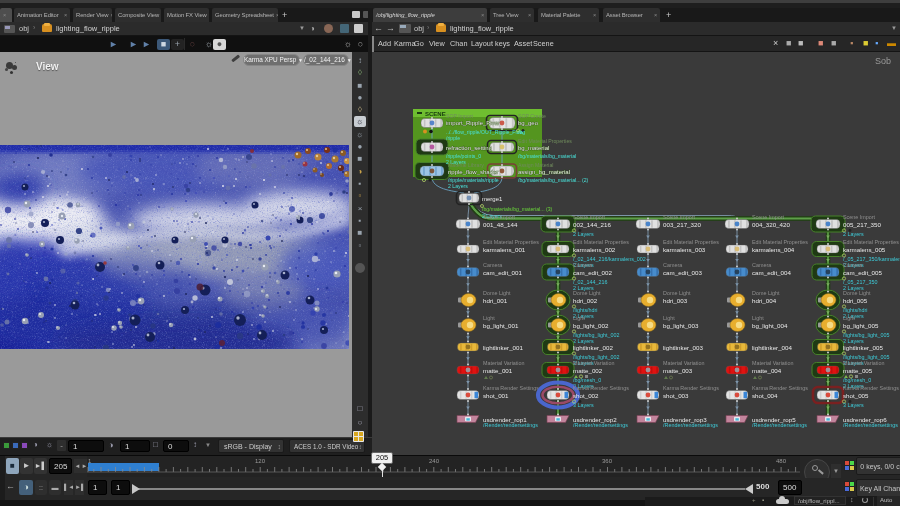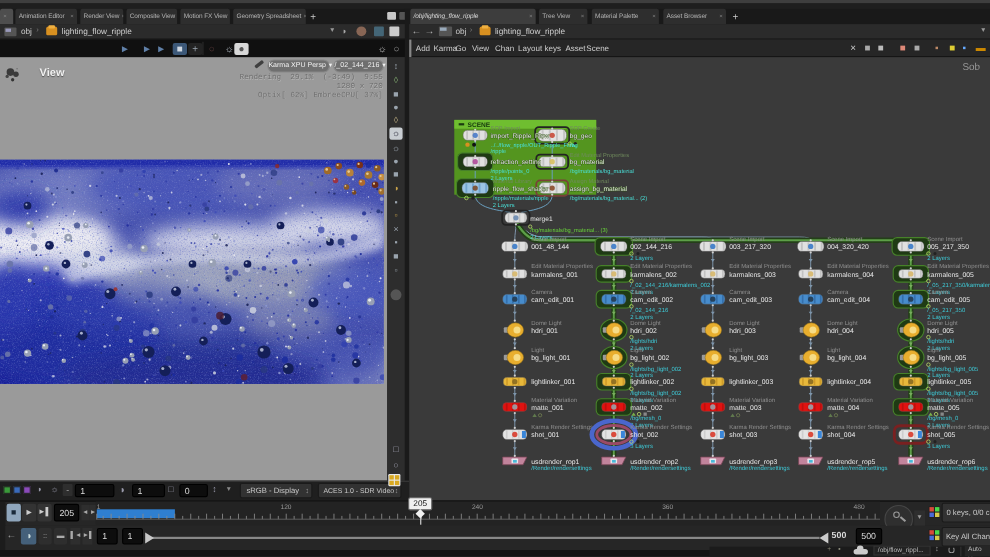--- a/index.html
+++ b/index.html
@@ -68,21 +68,20 @@
 <div class="ab" style="left:202px;top:39px;width:13px;height:11px;color:#aab2ba;font-size:9px;line-height:11px;text-align:center;">☼</div>
 <div class="ab" style="left:213px;top:39px;width:13px;height:11px;background:#d8d8d8;border-radius:2px;color:#555;font-size:9px;line-height:11px;text-align:center;">●</div>
 <div class="ab" style="left:341px;top:39px;width:13px;height:11px;color:#b8b8b8;font-size:9px;line-height:11px;text-align:center;">☼</div>
 <div class="ab" style="left:354px;top:39px;width:13px;height:11px;color:#999;font-size:9px;line-height:11px;text-align:center;">○</div>
 <div class="ab" style="left:0;top:52px;width:352px;height:385px;background:#9a9a9a;"></div>
 <div class="ab" style="left:6px;top:62px;width:7px;height:7px;border-radius:50%;background:#3a3a3a;box-shadow:5px 2px 0 -1px #3a3a3a,-3px 4px 0 -2px #444,2px 7px 0 -2px #333,6px -3px 0 -3px #444,-2px -2px 0 -3px #3a3a3a;"></div>
 <div class="ab" style="left:36px;top:61px;color:#f2f2f2;font-size:10px;font-weight:bold;text-shadow:0 1px 1px #555;">View</div>
 <div class="ab" style="left:231px;top:57px;width:9px;height:2.5px;background:#3f3f3f;border-radius:1px;transform:rotate(-38deg);"></div>
 <div class="ab" style="left:243px;top:54px;width:57px;height:12px;background:#6f6f6f;border:1px solid #878787;border-radius:6px;color:#f2f2f2;font-size:6.4px;line-height:10px;text-align:center;white-space:nowrap;">Karma XPU Persp <span style="font-size:5px;">▼</span></div>
 <div class="ab" style="left:303px;top:54px;width:46px;height:12px;background:#6f6f6f;border:1px solid #878787;border-radius:6px;color:#f2f2f2;font-size:6.4px;line-height:10px;text-align:center;white-space:nowrap;">/_02_144_216 <span style="font-size:5px;">▼</span></div>
-<div class="ab" style="left:150px;top:67px;width:198px;text-align:right;color:#6f6f6f;font-family:'Liberation Mono',monospace;font-size:7px;line-height:8px;text-shadow:0.5px 0.5px 0 #b5b5b5;">Rendering&nbsp;&nbsp;29.1%&nbsp;&nbsp;(-3:49)&nbsp;&nbsp;9:55<br>1280 x 720<br>Optix[ 62%] EmbreeCPU[ 37%]</div>
 <svg class="ab" style="left:0;top:145px;" width="349" height="204" viewBox="0 0 349 204">
       <defs>
         <filter id="bl8" x="-40%" y="-40%" width="180%" height="180%">
           <feGaussianBlur stdDeviation="8"></feGaussianBlur>
         </filter>
         <filter id="bl4" x="-40%" y="-40%" width="180%" height="180%">
           <feGaussianBlur stdDeviation="4"></feGaussianBlur>
         </filter>
         <filter id="nzd">
           <feTurbulence type="fractalNoise" baseFrequency="0.8" numOctaves="3" seed="11"></feTurbulence>

